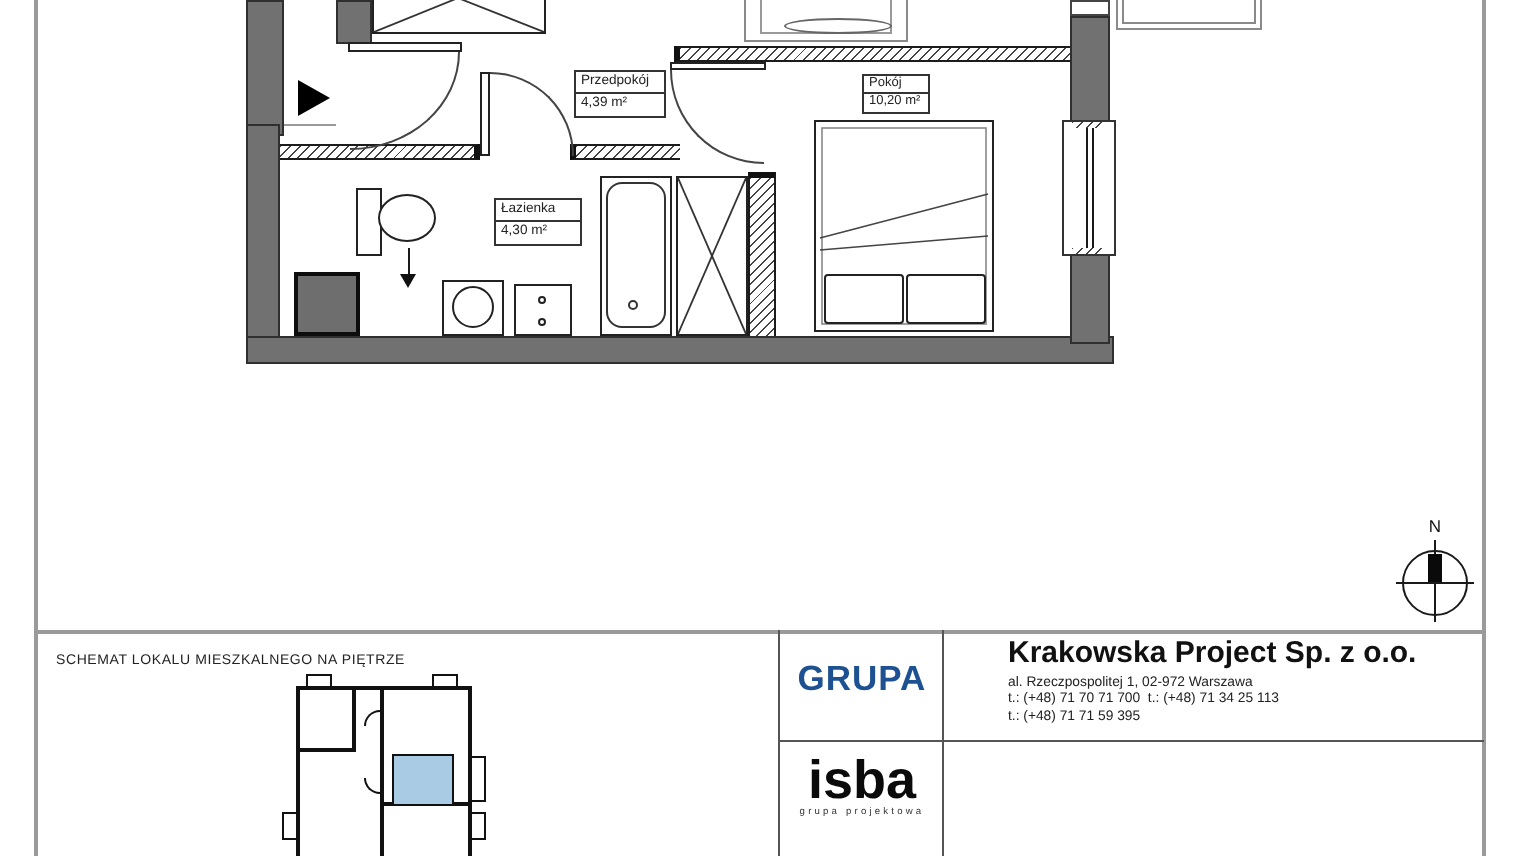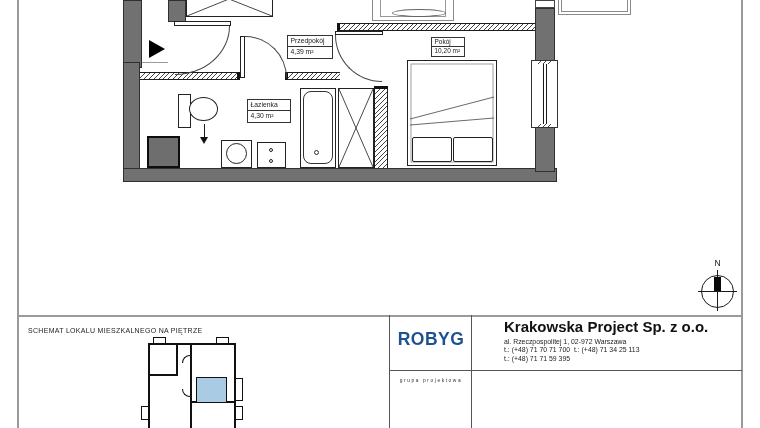--- a/index.html
+++ b/index.html
@@ -156,26 +156,27 @@
       <div class="abs" style="left:148px;top:28px;width:88px;height:85px;border:2.5px solid #111;border-bottom:none;box-sizing:border-box;background:#fff;"></div>
       <div class="keyplan-wall" style="left:176px;top:30px;width:2px;height:31px;"></div>
       <div class="keyplan-wall" style="left:150px;top:59px;width:28px;height:2px;"></div>
       <div class="keyplan-wall" style="left:190px;top:30px;width:2px;height:83px;"></div>
       <div class="keyplan-wall" style="left:192px;top:86px;width:44px;height:2px;"></div>
       <div class="arc" style="left:182px;top:40px;width:8px;height:8px;border-left:0.8px solid #111;border-top:0.8px solid #111;border-top-left-radius:100% 100%;"></div>
       <div class="arc" style="left:182px;top:74px;width:8px;height:8px;border-left:0.8px solid #111;border-bottom:0.8px solid #111;border-bottom-left-radius:100% 100%;"></div>
       <div class="abs" style="left:196px;top:62px;width:31px;height:26px;background:#a9cbe4;border:1.5px solid #111;box-sizing:border-box;"></div>
     </div>
 
-    <div class="abs" style="left:392px;top:12px;width:78px;height:24px;display:flex;align-items:center;justify-content:center;font-weight:bold;font-size:17.5px;letter-spacing:0.5px;color:#1d5191;">ROBYG</div>
+    <div class="abs" style="left:392px;top:12px;width:78px;height:24px;display:flex;align-items:center;justify-content:center;font-weight:bold;font-size:17.5px;letter-spacing:0.5px;color:#1d5191;">GRUPA</div>
     <div class="abs" style="left:504px;top:3px;width:235px;height:50px;">
       <div class="tb-title">Krakowska Project Sp. z o.o.</div>
       <div class="tb-line">al. Rzeczpospolitej 1, 02-972 Warszawa</div>
       <div class="tb-line pre">t.: (+48) 71 70 71 700  t.: (+48) 71 34 25 113</div>
       <div class="tb-line">t.: (+48) 71 71 59 395</div>
     </div>
 
     <div class="abs" style="left:392px;top:62px;width:78px;height:45px;text-align:center;">
+      <div style="font-weight:800;font-size:27px;line-height:26px;color:#0a0a0a;">isba</div>
       <div style="font-size:4.8px;letter-spacing:1.6px;color:#333;margin-top:1px;">grupa projektowa</div>
     </div>
   </div>
 
 </div>
 
 </body></html>

